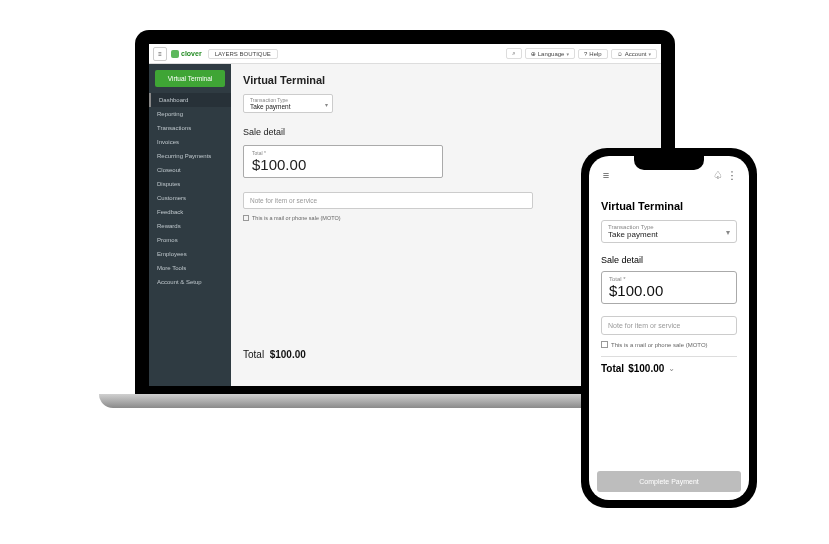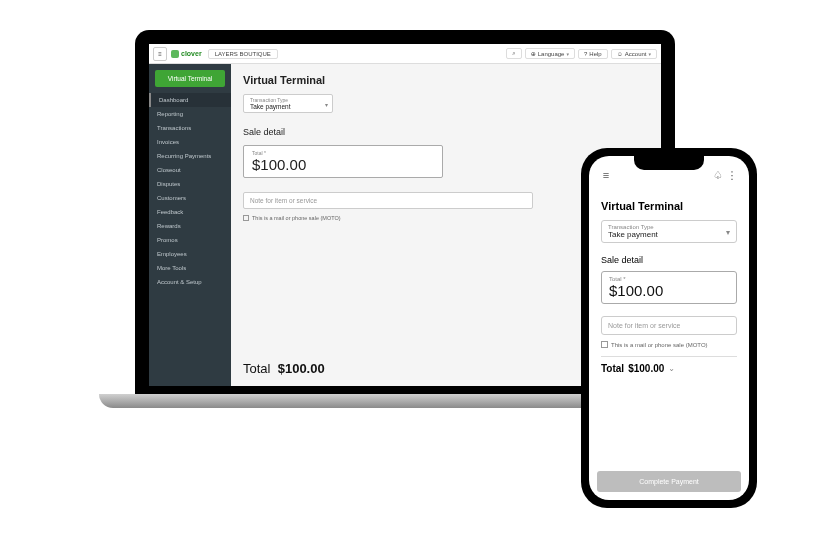--- a/index.html
+++ b/index.html
@@ -39,21 +39,21 @@
 .big-input .lbl { font-size: 5px; color: #888; }
 .big-input .amt { font-size: 15px; color: #222; }
 .note-input { border: 1px solid #ccc; background: #fff; padding: 4px 6px; width: 290px; font-size: 6.5px; color: #999; margin-top: 14px; border-radius: 2px; }
 .chk-row { margin-top: 6px; font-size: 5.5px; color: #666; display: flex; align-items: center; gap: 3px; }
 .chk { width: 6px; height: 6px; border: 1px solid #999; }
 .tax-input { position: absolute; right: 12px; top: 235px; border: 1px solid #ccc; background: #fff; padding: 2px 5px; width: 58px; border-radius: 2px; }
 .tax-input .lbl { font-size: 5px; color: #888; }
 .tax-input .val { font-size: 6.5px; color: #222; }
 .sub-row { position: absolute; right: 12px; top: 266px; font-size: 9px; color: #222; }
 .sub-row b { font-weight: bold; }
-.grand { position: absolute; left: 12px; bottom: 10px; font-size: 13px; color: #111; }
+.grand { position: absolute; left: 12px; bottom: 26px; font-size: 10px; color: #111; }
 .grand .t { font-weight: 400; }
 .grand .v { font-weight: 700; }
 
 
 .phone { position: absolute; right: 72px; top: 148px; width: 176px; height: 360px; background: #000; border-radius: 26px; padding: 8px; }
 .phone-inner { width: 100%; height: 100%; background: #fff; border-radius: 20px; overflow: hidden; display: flex; flex-direction: column; }
 .notch { position: absolute; left: 50%; top: 8px; transform: translateX(-50%); width: 70px; height: 14px; background: #000; border-radius: 0 0 10px 10px; z-index: 5; }
 .p-top { height: 30px; display: flex; align-items: flex-end; padding: 0 10px 4px 10px; }
 .p-ico { width: 14px; height: 14px; display: flex; align-items: center; justify-content: center; color: #555; font-size: 11px; }
 .p-body { flex: 1; padding: 8px 12px; overflow: hidden; }

